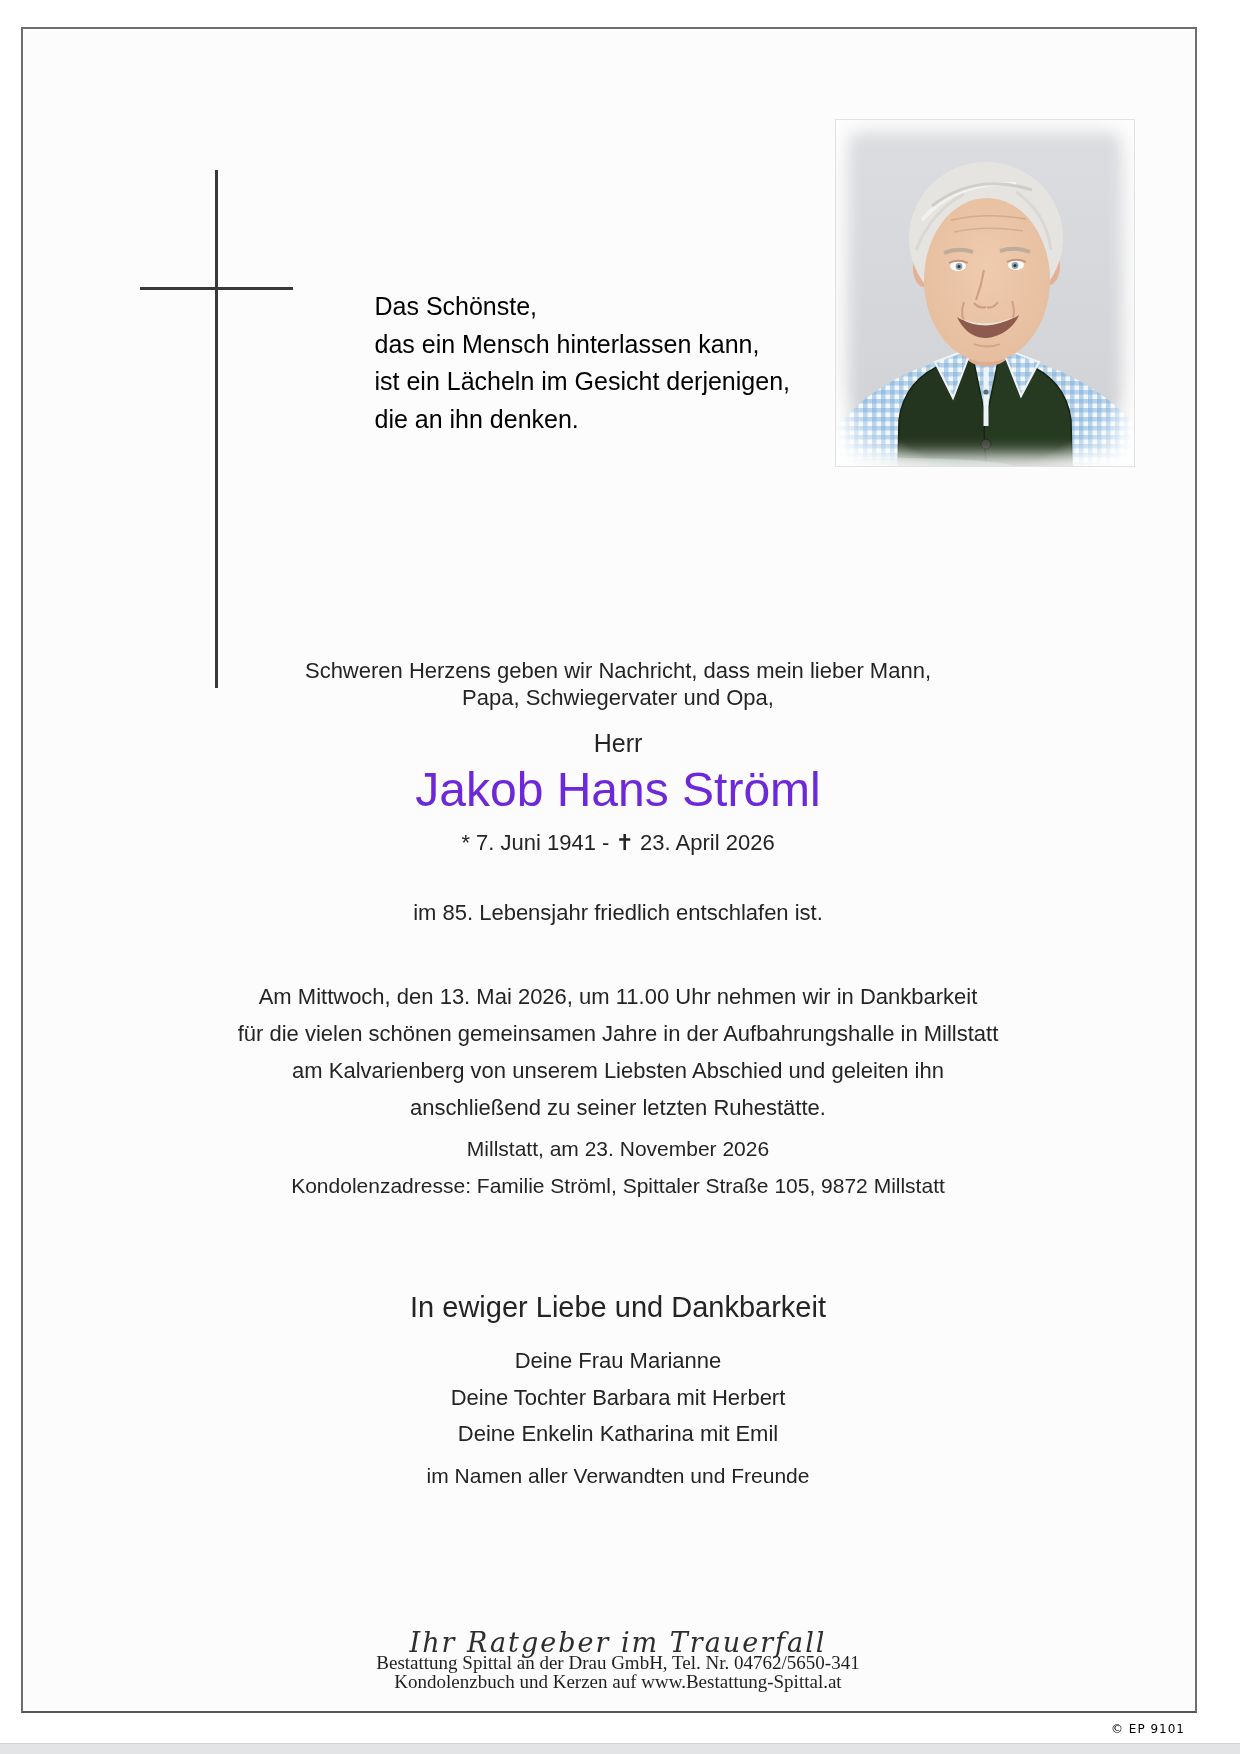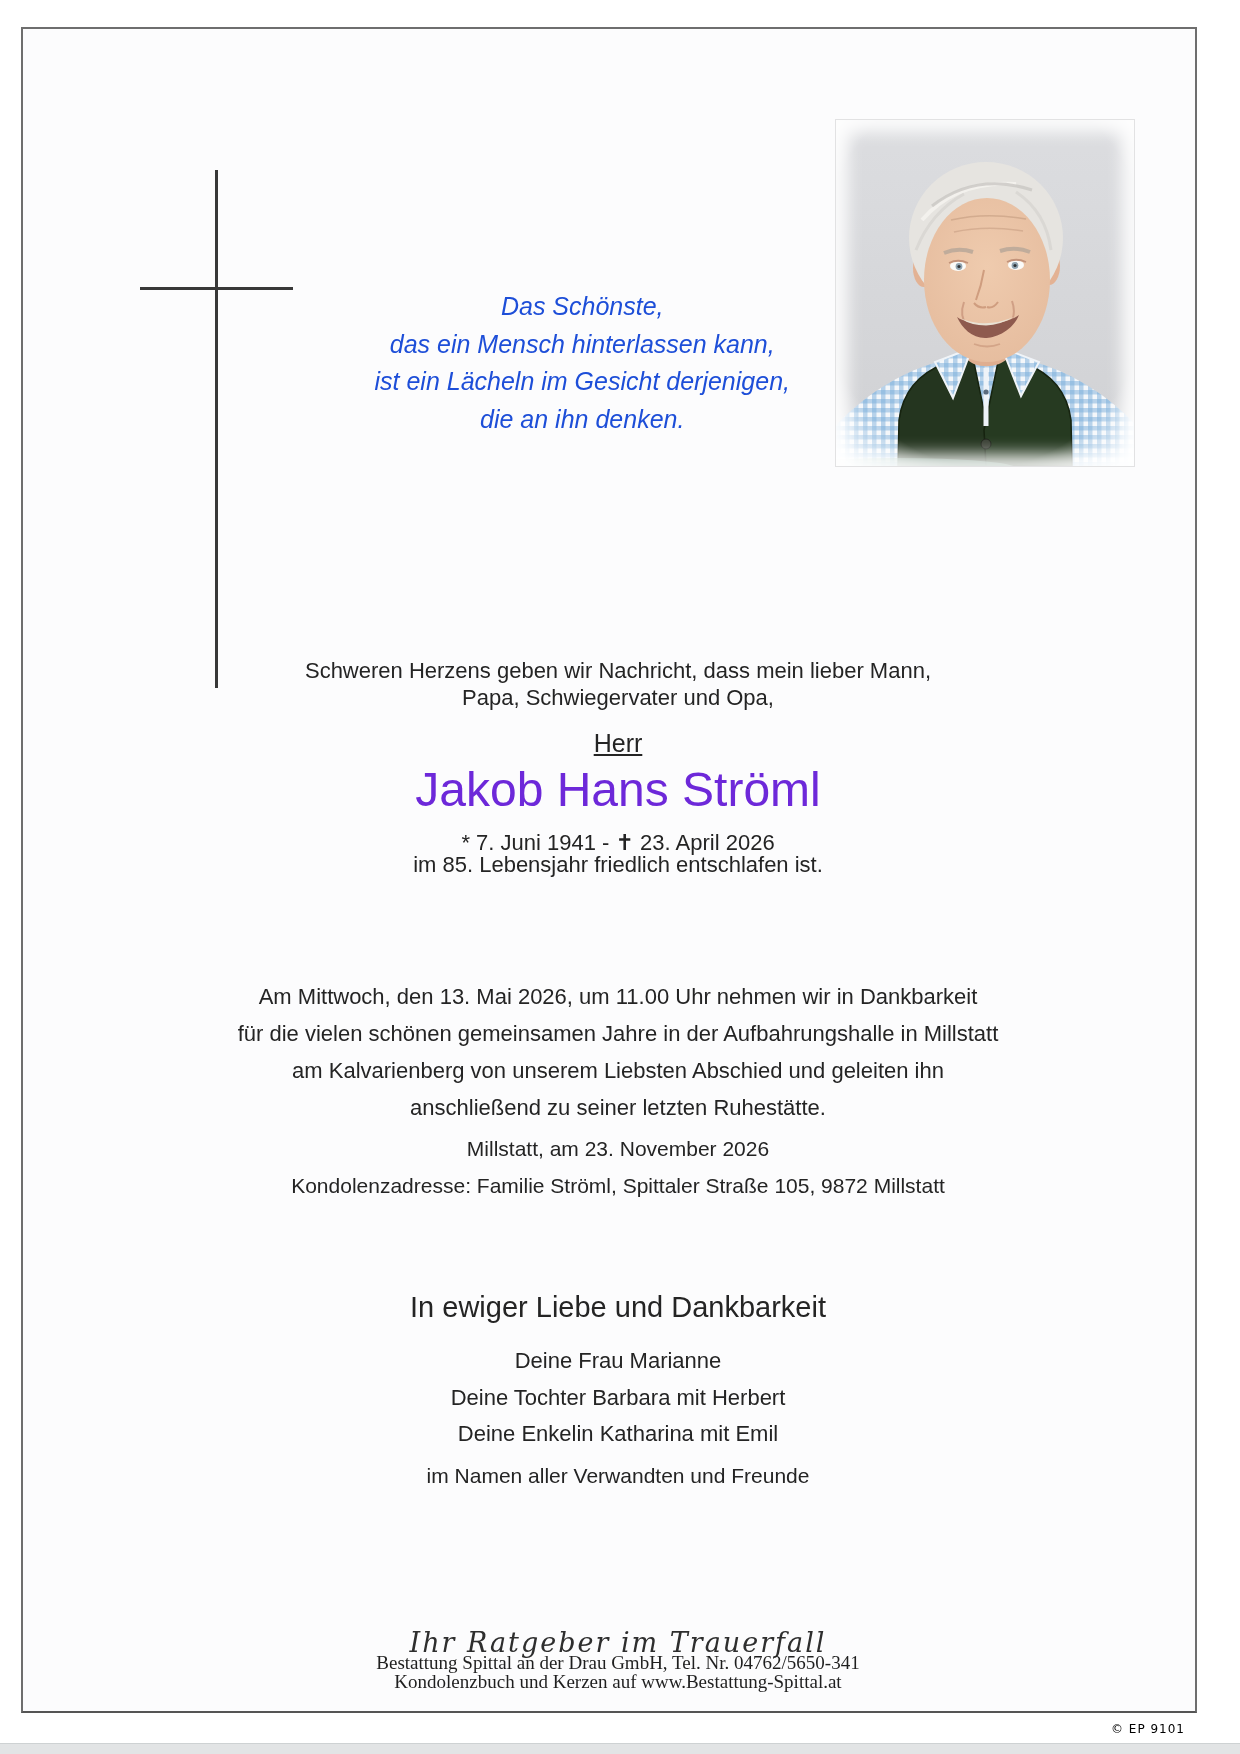--- a/index.html
+++ b/index.html
@@ -9,38 +9,38 @@
   }
   .page{
     position:absolute;left:21px;top:27px;width:1172px;height:1682px;
     border:2px solid #6e6e6e;border-bottom-color:#555;background:#fcfcfd;
   }
   
   .cross-v{position:absolute;left:192px;top:141px;width:3px;height:518px;background:#383838;}
   .cross-h{position:absolute;left:117px;top:258px;width:153px;height:3px;background:#383838;}
   
   .quote{
-    position:absolute;top:259px;right:405px;text-align:center;
-    font-style:italic;font-size:25px;line-height:37.5px;color:#1d4ed8;white-space:nowrap;
+    position:absolute;top:259px;right:405px;text-align:left;
+    font-size:25px;line-height:37.5px;color:#000000;white-space:nowrap;
   }
   
   .photo{
     position:absolute;left:813px;top:91px;width:298px;height:346px;
     box-shadow:0 0 0 1px rgba(0,0,0,0.10);background:#d5d6d8;overflow:hidden;
   }
   .photo .glow{position:absolute;left:0;top:0;right:0;bottom:0;
     box-shadow:inset 0 0 16px 12px rgba(255,255,255,0.88);pointer-events:none;}
   
   .column{position:absolute;left:9px;top:0;width:1172px;height:100%;}
   .cblock{position:absolute;left:0;width:100%;text-align:center;white-space:nowrap;}
   .announce{top:628px;font-size:22px;line-height:27px;}
-  .herr{top:699px;font-size:25px;line-height:30px;text-decoration:underline;}
+  .herr{top:699px;font-size:25px;line-height:30px;}
   .name{top:733px;font-size:48px;line-height:56px;color:#6d28d9;}
   .dates{top:790px;font-size:22px;line-height:27px;margin-top:10px;}
-  .entschlafen{top:822px;font-size:22px;line-height:27px;}
+  .entschlafen{top:870px;font-size:22px;line-height:27px;}
   .funeral{top:949px;font-size:22px;line-height:37px;}
   .placedate{top:1107px;font-size:21px;line-height:26px;}
   .kondolenz{top:1144px;font-size:21px;line-height:26px;}
   .closing{top:1261px;font-size:29px;line-height:34px;}
   .family{top:1314px;font-size:22px;line-height:36.5px;}
   .onbehalf{top:1434px;font-size:21px;line-height:26px;}
   .slogan{top:1599px;font-family:"DejaVu Serif",serif;font-style:italic;
     font-size:27px;line-height:30px;letter-spacing:2px;color:#2e2e2e;}
   .footer2{top:1623px;font-family:"Liberation Serif",serif;font-size:19px;line-height:22px;color:#1f1f1f;}
   .footer3{top:1642px;font-family:"Liberation Serif",serif;font-size:19px;line-height:22px;color:#1f1f1f;}

